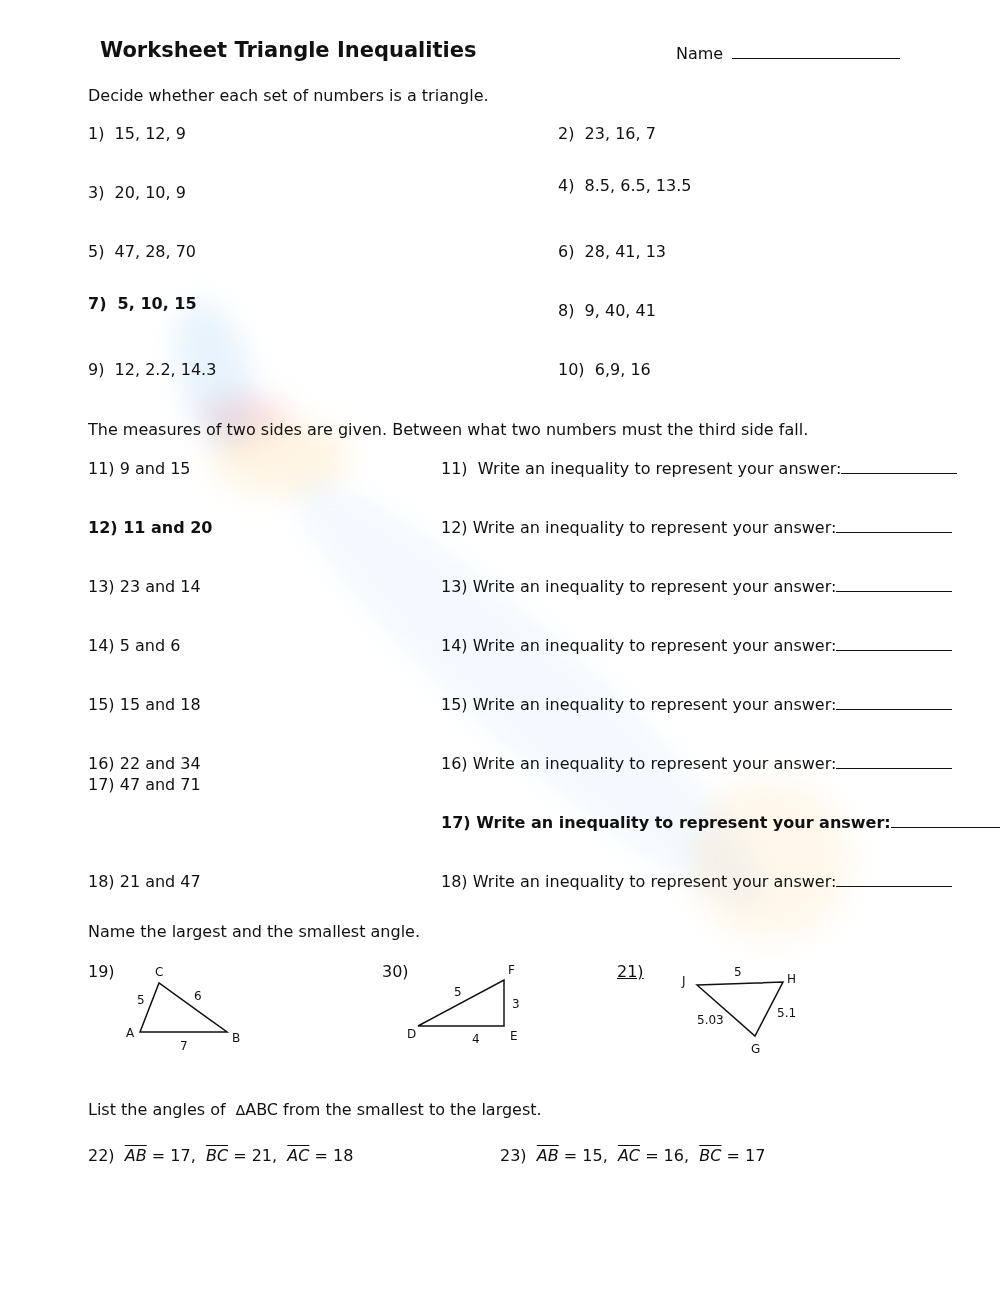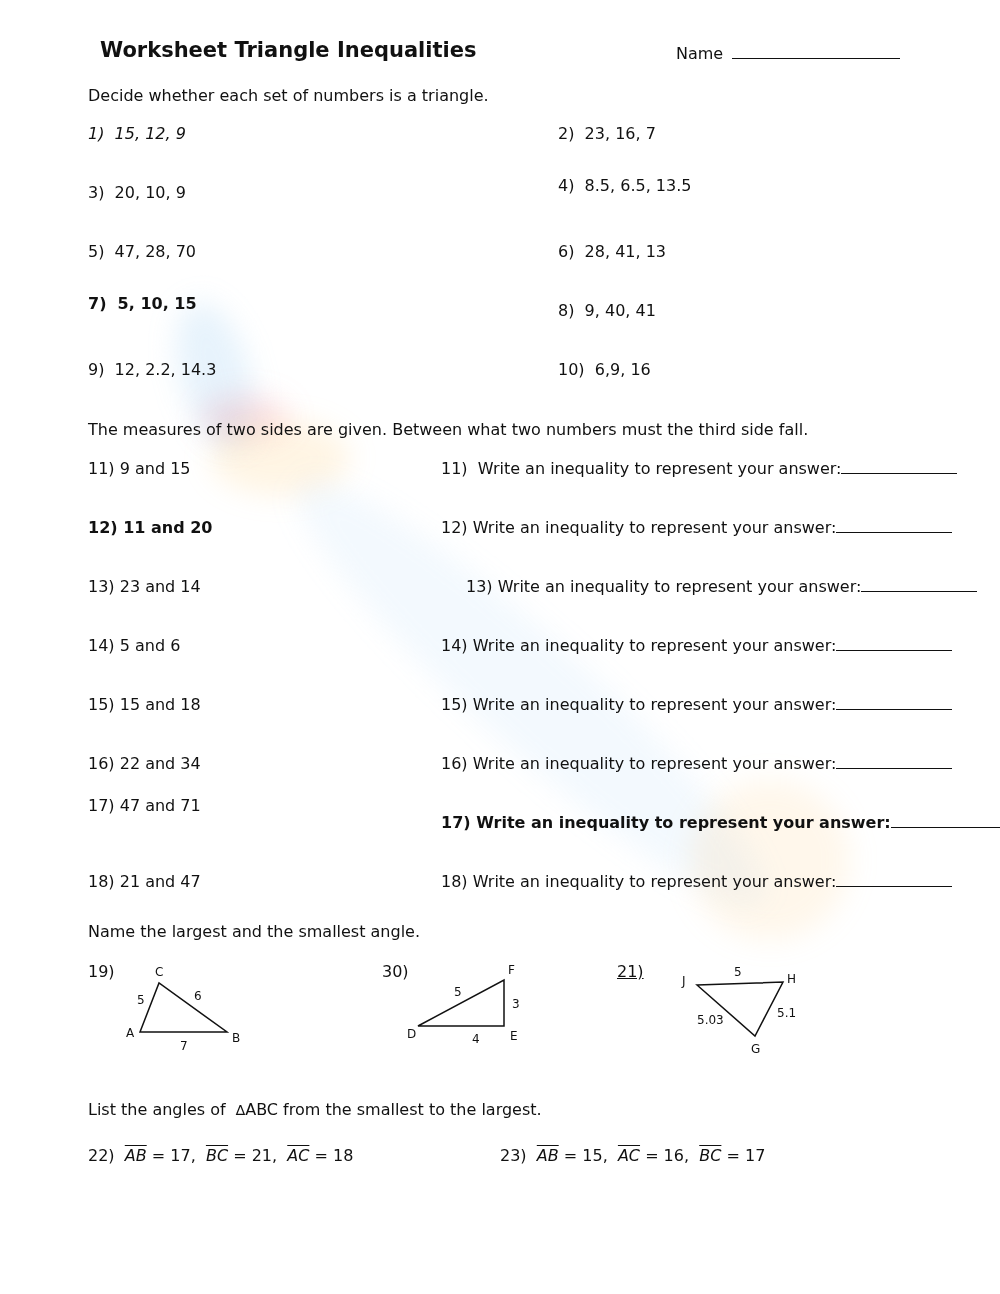--- a/index.html
+++ b/index.html
@@ -32,52 +32,52 @@
 <div class="wm wm-orange2"></div>
 
 <div class="title">Worksheet Triangle Inequalities</div>
 <div class="name-label">
   <span>Name</span>
   <span class="blank" style="width:168px;margin-left:4px;"></span>
 </div>
 
 <div class="txt" style="left:88px;top:86px;">Decide whether each set of numbers is a triangle.</div>
 
-<div class="txt" style="left:88px;top:124px;font-style:italic;"><span>1)</span>&nbsp; <span>15, 12, 9</span></div>
+<div class="txt" style="left:88px;top:124px;"><span>1)</span>&nbsp; <span>15, 12, 9</span></div>
 <div class="txt" style="left:558px;top:124px;"><span>2)</span>&nbsp; <span>23, 16, 7</span></div>
 <div class="txt" style="left:88px;top:183px;"><span>3)</span>&nbsp; <span>20, 10, 9</span></div>
 <div class="txt" style="left:558px;top:176px;"><span>4)</span>&nbsp; <span>8.5, 6.5, 13.5</span></div>
 <div class="txt" style="left:88px;top:242px;"><span>5)</span>&nbsp; <span>47, 28, 70</span></div>
 <div class="txt" style="left:558px;top:242px;"><span>6)</span>&nbsp; <span>28, 41, 13</span></div>
 <div class="txt" style="left:88px;top:294px;font-weight:bold;"><span>7)</span>&nbsp; <span>5, 10, 15</span></div>
 <div class="txt" style="left:558px;top:301px;"><span>8)</span>&nbsp; <span>9, 40, 41</span></div>
 <div class="txt" style="left:88px;top:360px;"><span>9)</span>&nbsp; <span>12, 2.2, 14.3</span></div>
 <div class="txt" style="left:558px;top:360px;"><span>10)</span>&nbsp; <span>6,9, 16</span></div>
 
 <div class="txt" style="left:88px;top:420px;">The measures of two sides are given.  Between what two numbers must the third side fall.</div>
 
 <div class="txt" style="left:88px;top:459px;"><span>11)</span> <span>9 and 15</span></div>
 <div class="txt" style="left:441px;top:459px;"><span>11)</span>&nbsp; <span>Write an inequality to represent your answer:</span><span class="blank" style="width:116px;"></span></div>
 
 <div class="txt" style="left:88px;top:518px;font-weight:bold;"><span>12)</span> <span>11 and 20</span></div>
 <div class="txt" style="left:441px;top:518px;"><span>12)</span> <span>Write an inequality to represent your answer:</span><span class="blank" style="width:116px;"></span></div>
 
 <div class="txt" style="left:88px;top:577px;"><span>13)</span> <span>23 and 14</span></div>
-<div class="txt" style="left:466px;top:577px;"><span>13)</span> <span>Write an inequality to represent your answer:</span><span class="blank" style="width:116px;"></span></div>
+<div class="txt" style="left:441px;top:577px;"><span>13)</span> <span>Write an inequality to represent your answer:</span><span class="blank" style="width:116px;"></span></div>
 
 <div class="txt" style="left:88px;top:636px;"><span>14)</span> <span>5 and 6</span></div>
 <div class="txt" style="left:441px;top:636px;"><span>14)</span> <span>Write an inequality to represent your answer:</span><span class="blank" style="width:116px;"></span></div>
 
 <div class="txt" style="left:88px;top:695px;"><span>15)</span> <span>15 and 18</span></div>
 <div class="txt" style="left:441px;top:695px;"><span>15)</span> <span>Write an inequality to represent your answer:</span><span class="blank" style="width:116px;"></span></div>
 
 <div class="txt" style="left:88px;top:754px;"><span>16)</span> <span>22 and 34</span></div>
 <div class="txt" style="left:441px;top:754px;"><span>16)</span> <span>Write an inequality to represent your answer:</span><span class="blank" style="width:116px;"></span></div>
 
-<div class="txt" style="left:88px;top:796px;"><span>17)</span> <span>47 and 71</span></div>
+<div class="txt" style="left:88px;top:775px;"><span>17)</span> <span>47 and 71</span></div>
 <div class="txt" style="left:441px;top:813px;font-weight:bold;"><span>17)</span> <span>Write an inequality to represent your answer:</span><span class="blank" style="width:116px;"></span></div>
 
 <div class="txt" style="left:88px;top:872px;"><span>18)</span> <span>21 and 47</span></div>
 <div class="txt" style="left:441px;top:872px;"><span>18)</span> <span>Write an inequality to represent your answer:</span><span class="blank" style="width:116px;"></span></div>
 
 <div class="txt" style="left:88px;top:922px;">Name the largest and the smallest angle.</div>
 
 <div class="txt" style="left:88px;top:962px;">19)</div>
 <div class="fig" style="left:120px;top:960px;width:140px;height:100px;">
   <svg width="140" height="100" viewBox="0 0 140 100">

